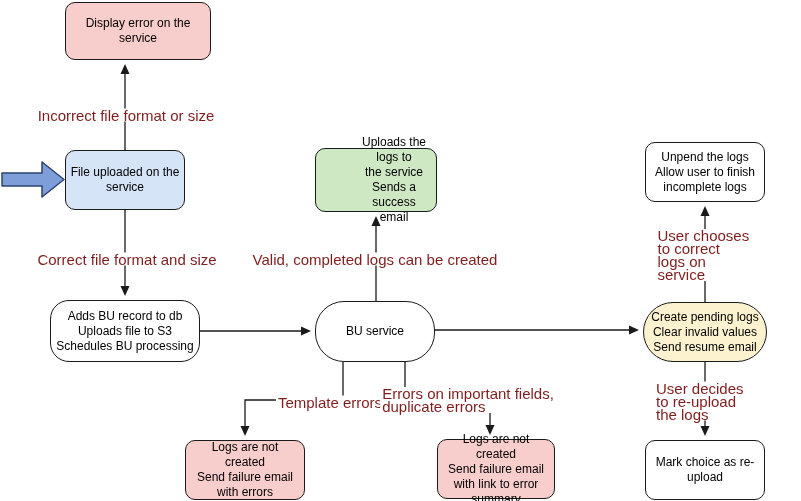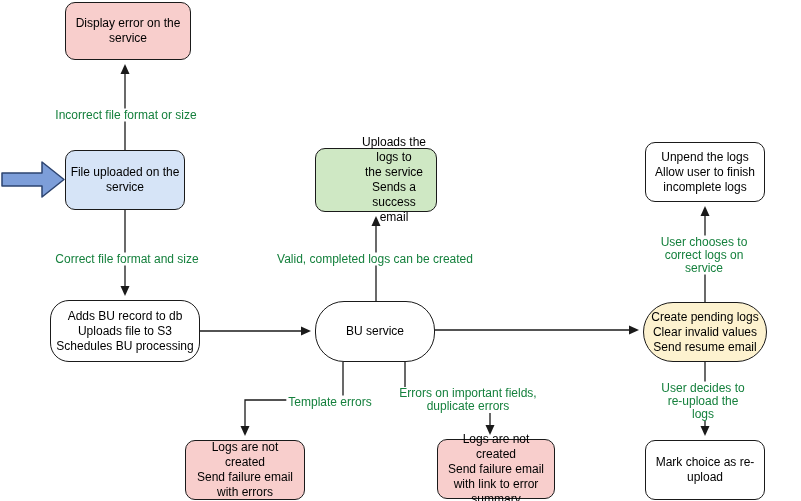--- a/index.html
+++ b/index.html
@@ -11,26 +11,26 @@
   .node{
     position:absolute;z-index:2;box-sizing:border-box;
     border:1.5px solid #1a1a1a;border-radius:10px;
     display:flex;align-items:center;justify-content:center;
     text-align:center;font-size:12px;line-height:15px;color:#000;
     padding:2px 4px;
   }
   .node .lbl{white-space:pre-line;}
   .edge-label{
     position:absolute;z-index:3;transform:translate(-50%,-50%);
-    background:#ffffff;font-size:12px;line-height:13px;color:#15803d;
-    white-space:pre-line;text-align:center;padding:0 2px;
+    background:#ffffff;font-size:15px;line-height:13px;color:#7f1d1d;
+    white-space:pre-line;padding:0 2px;
   }
   #input-arrow{position:absolute;left:1px;top:160px;z-index:2;}
   
-  #n-display-error   {left:65px; top:2px;  width:126px;height:58px;}
+  #n-display-error   {left:65px; top:2px;  width:146px;height:58px;}
   #n-file-uploaded   {left:65px; top:150px;width:120px;height:60px;}
   #n-adds-bu         {left:50px; top:300px;width:150px;height:62px;border-radius:19px;}
   #n-uploads-logs    {left:315px;top:148px;width:122px;height:64px;padding-left:40px;}
   #n-bu-service      {left:315px;top:301px;width:120px;height:61px;}
   #n-unpend          {left:645px;top:142px;width:120px;height:60px;}
   #n-create-pending  {left:643px;top:302px;width:124px;height:60px;}
   #n-mark-reupload   {left:645px;top:440px;width:120px;height:60px;}
   #n-logs-nc-errors  {left:185px;top:440px;width:120px;height:60px;}
   #n-logs-nc-summary {left:437px;top:439px;width:118px;height:60px;}
   

